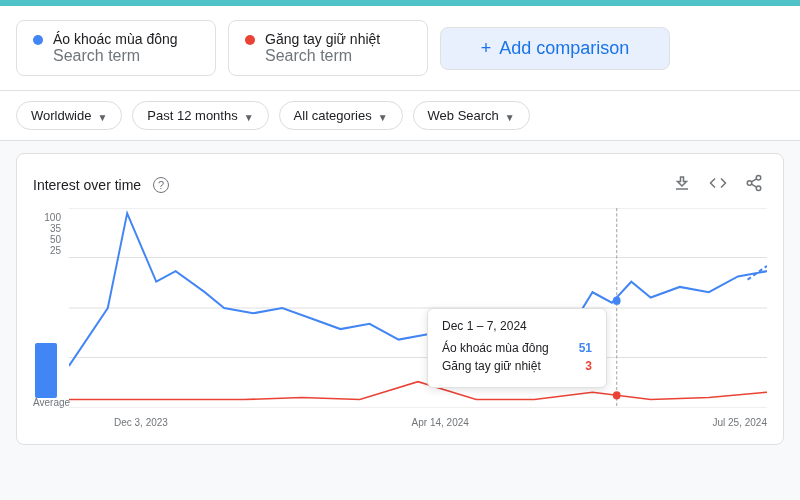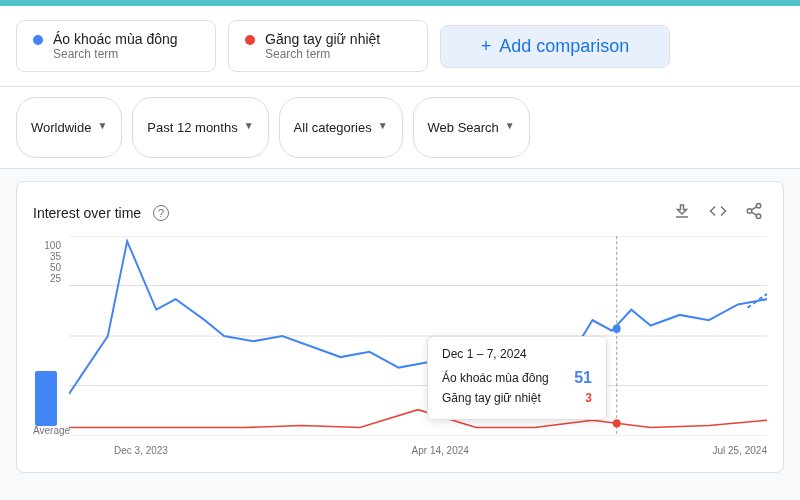--- a/index.html
+++ b/index.html
@@ -50,21 +50,21 @@
       flex-direction: column;
     }
 
     .term-name {
       font-size: 14px;
       font-weight: 500;
       color: #202124;
     }
 
     .term-type {
-      font-size: 12px;
+      font-size: 16px;
       color: #70757a;
     }
 
     .add-comparison {
       background: #e8f0fe;
       border: 1px solid #e0e0e0;
       border-radius: 8px;
       padding: 10px 24px;
       display: flex;
       align-items: center;
@@ -92,27 +92,27 @@
       padding: 10px 16px;
       display: flex;
       gap: 10px;
       align-items: center;
       border-bottom: 1px solid #e0e0e0;
     }
 
     .filter-btn {
       border: 1px solid #dadce0;
       border-radius: 20px;
-      padding: 22px 14px;
+      padding: 6px 14px;
       font-size: 13px;
       color: #202124;
       background: #fff;
       cursor: pointer;
       display: flex;
-      align-items: flex-start;
+      align-items: flex-end;
       gap: 6px;
     }
 
     .chevron {
       font-size: 10px;
       color: #5f6368;
     }
 
     .main-content {
       background: #fff;
@@ -264,21 +264,21 @@
       gap: 8px;
       margin-bottom: 4px;
     }
 
     .tooltip-term {
       font-size: 12px;
       color: #202124;
     }
 
     .tooltip-val-blue {
-      font-size: 16px;
+      font-size: 12px;
       color: #4285f4;
       font-weight: 600;
     }
 
     .tooltip-val-red {
       font-size: 12px;
       color: #ea4335;
       font-weight: 600;
     }
   </style>

